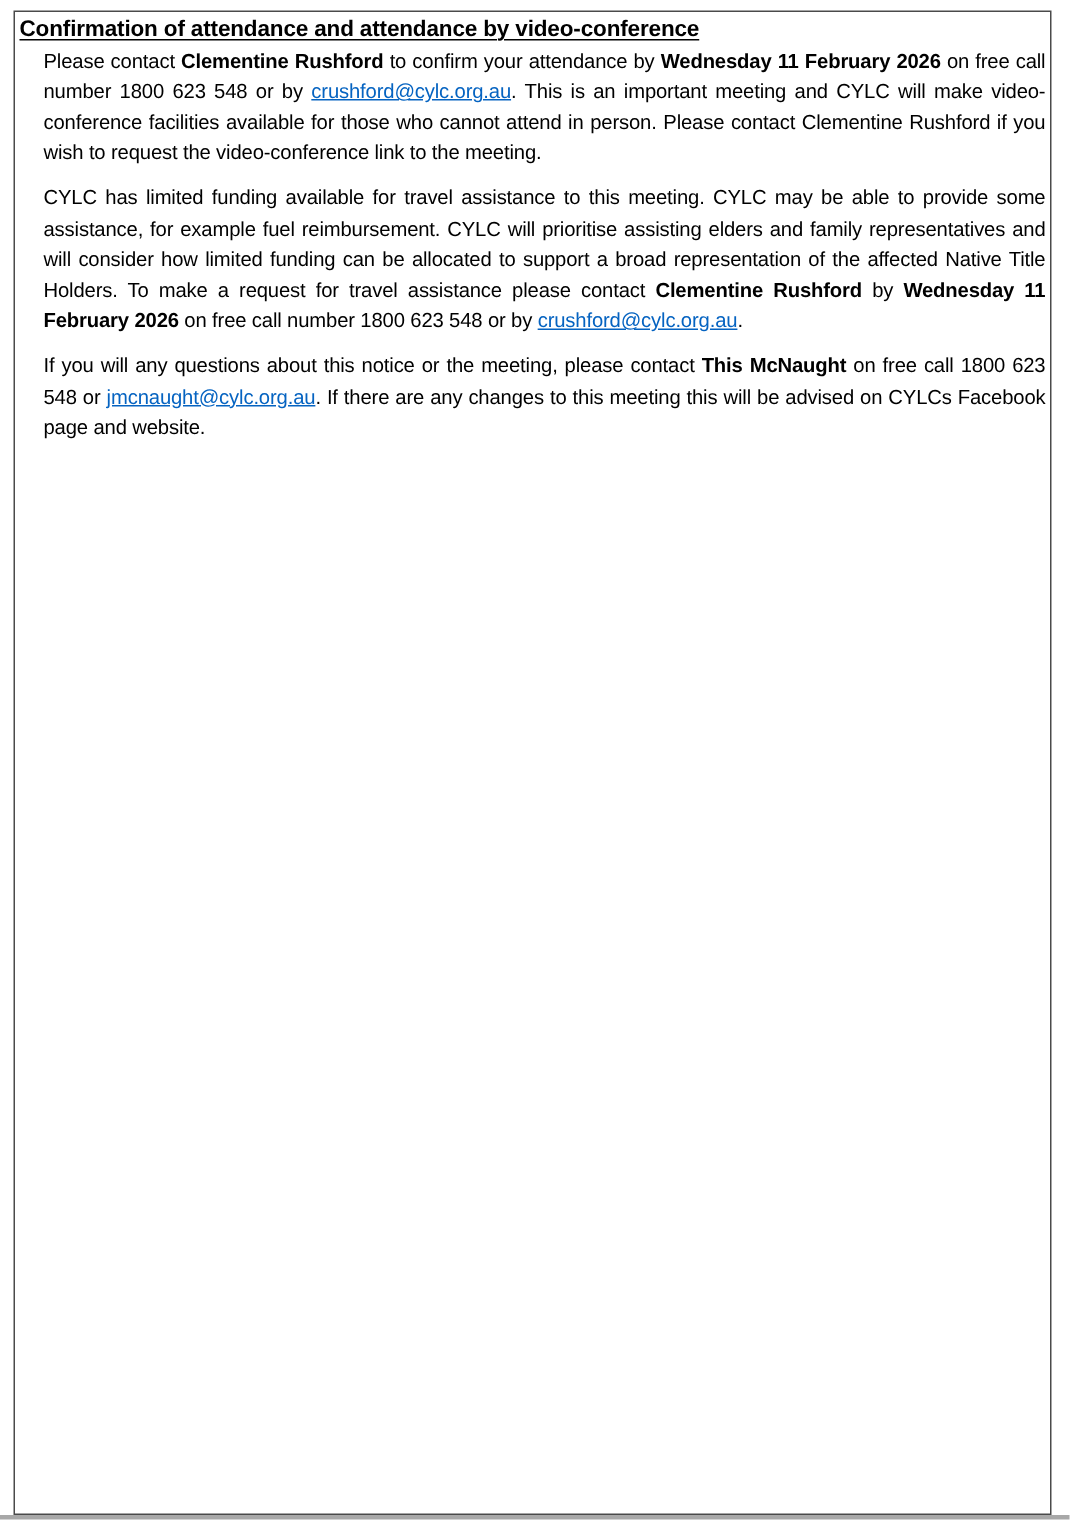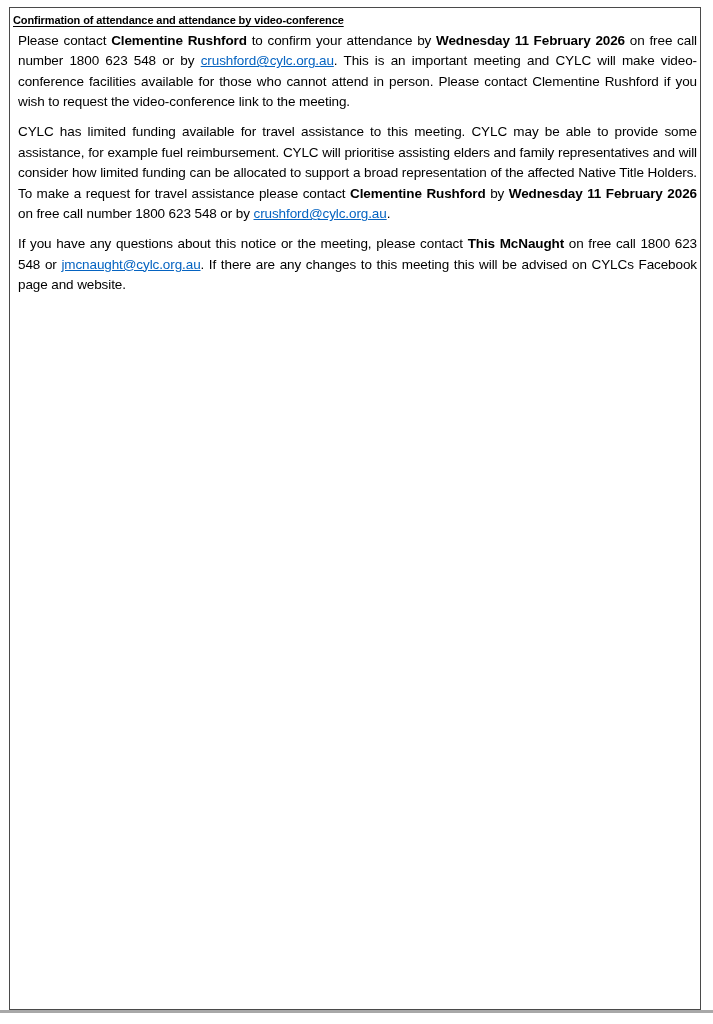--- a/index.html
+++ b/index.html
@@ -42,31 +42,31 @@
     left: 3px;
     top: 2px;
     right: 3px;
     color: var(--text-color, #000000);
     font-size: 13.5px;
     line-height: 20.6px;
     letter-spacing: -0.1px;
   }
   .section { margin: 0; }
   .section-heading {
-    font-size: 11px;
+    font-size: 15px;
     font-weight: bold;
     text-decoration: underline;
     text-decoration-thickness: 1.3px;
     text-underline-offset: 2px;
     margin: 0;
     padding: 0;
     text-align: left;
   }
   .section-paragraph {
-    margin: 0 0 9px 5px;
+    margin: 0 0 9px 16px;
     text-align: justify;
   }
   .section-paragraph .bold { font-weight: bold; }
   .doc-link {
     color: var(--link-color, #0563C1);
     text-decoration: underline;
     cursor: pointer;
   }
 </style>
 </head>
@@ -79,19 +79,19 @@
       <div class="section">
         <h2 class="section-heading">Confirmation of attendance and attendance by video-conference</h2>
         <p class="section-paragraph"><span>Please contact </span><span class="bold">Clementine Rushford</span><span> to confirm your attendance by </span><span class="bold">Wednesday 11 February 2026</span><span> on free call number 1800 623 548 or by </span><a class="doc-link" href="#">crushford@cylc.org.au</a><span>. This is an important meeting and CYLC will make video-conference facilities available for those who cannot attend in person. Please contact Clementine Rushford if you wish to request the video-conference link to the meeting.</span></p>
       </div>
 
       <div class="section">
         <p class="section-paragraph"><span>CYLC has limited funding available for travel assistance to this meeting. CYLC may be able to provide some assistance, for example fuel reimbursement.  CYLC will prioritise assisting elders and family representatives and will consider how limited funding can be allocated to support a broad representation of the affected Native Title Holders. To make a request for travel assistance please contact </span><span class="bold">Clementine Rushford</span><span> by </span><span class="bold">Wednesday 11 February 2026</span><span> on free call number 1800 623 548 or by </span><a class="doc-link" href="#">crushford@cylc.org.au</a><span>.</span></p>
       </div>
 
       <div class="section">
-        <p class="section-paragraph"><span>If you have any questions about this notice or the meeting, please contact </span><span class="bold">This McNaught</span><span> on free call 1800 623 548 or </span><a class="doc-link" href="#">jmcnaught@cylc.org.au</a><span>. If there are any changes to this meeting this will be advised on CYLCs Facebook page and website.</span></p>
+        <p class="section-paragraph"><span>If you will any questions about this notice or the meeting, please contact </span><span class="bold">This McNaught</span><span> on free call 1800 623 548 or </span><a class="doc-link" href="#">jmcnaught@cylc.org.au</a><span>. If there are any changes to this meeting this will be advised on CYLCs Facebook page and website.</span></p>
       </div>
 
     </div>
   </div>
   <div class="page-edge"></div>
 </div>
 
 </body></html>

